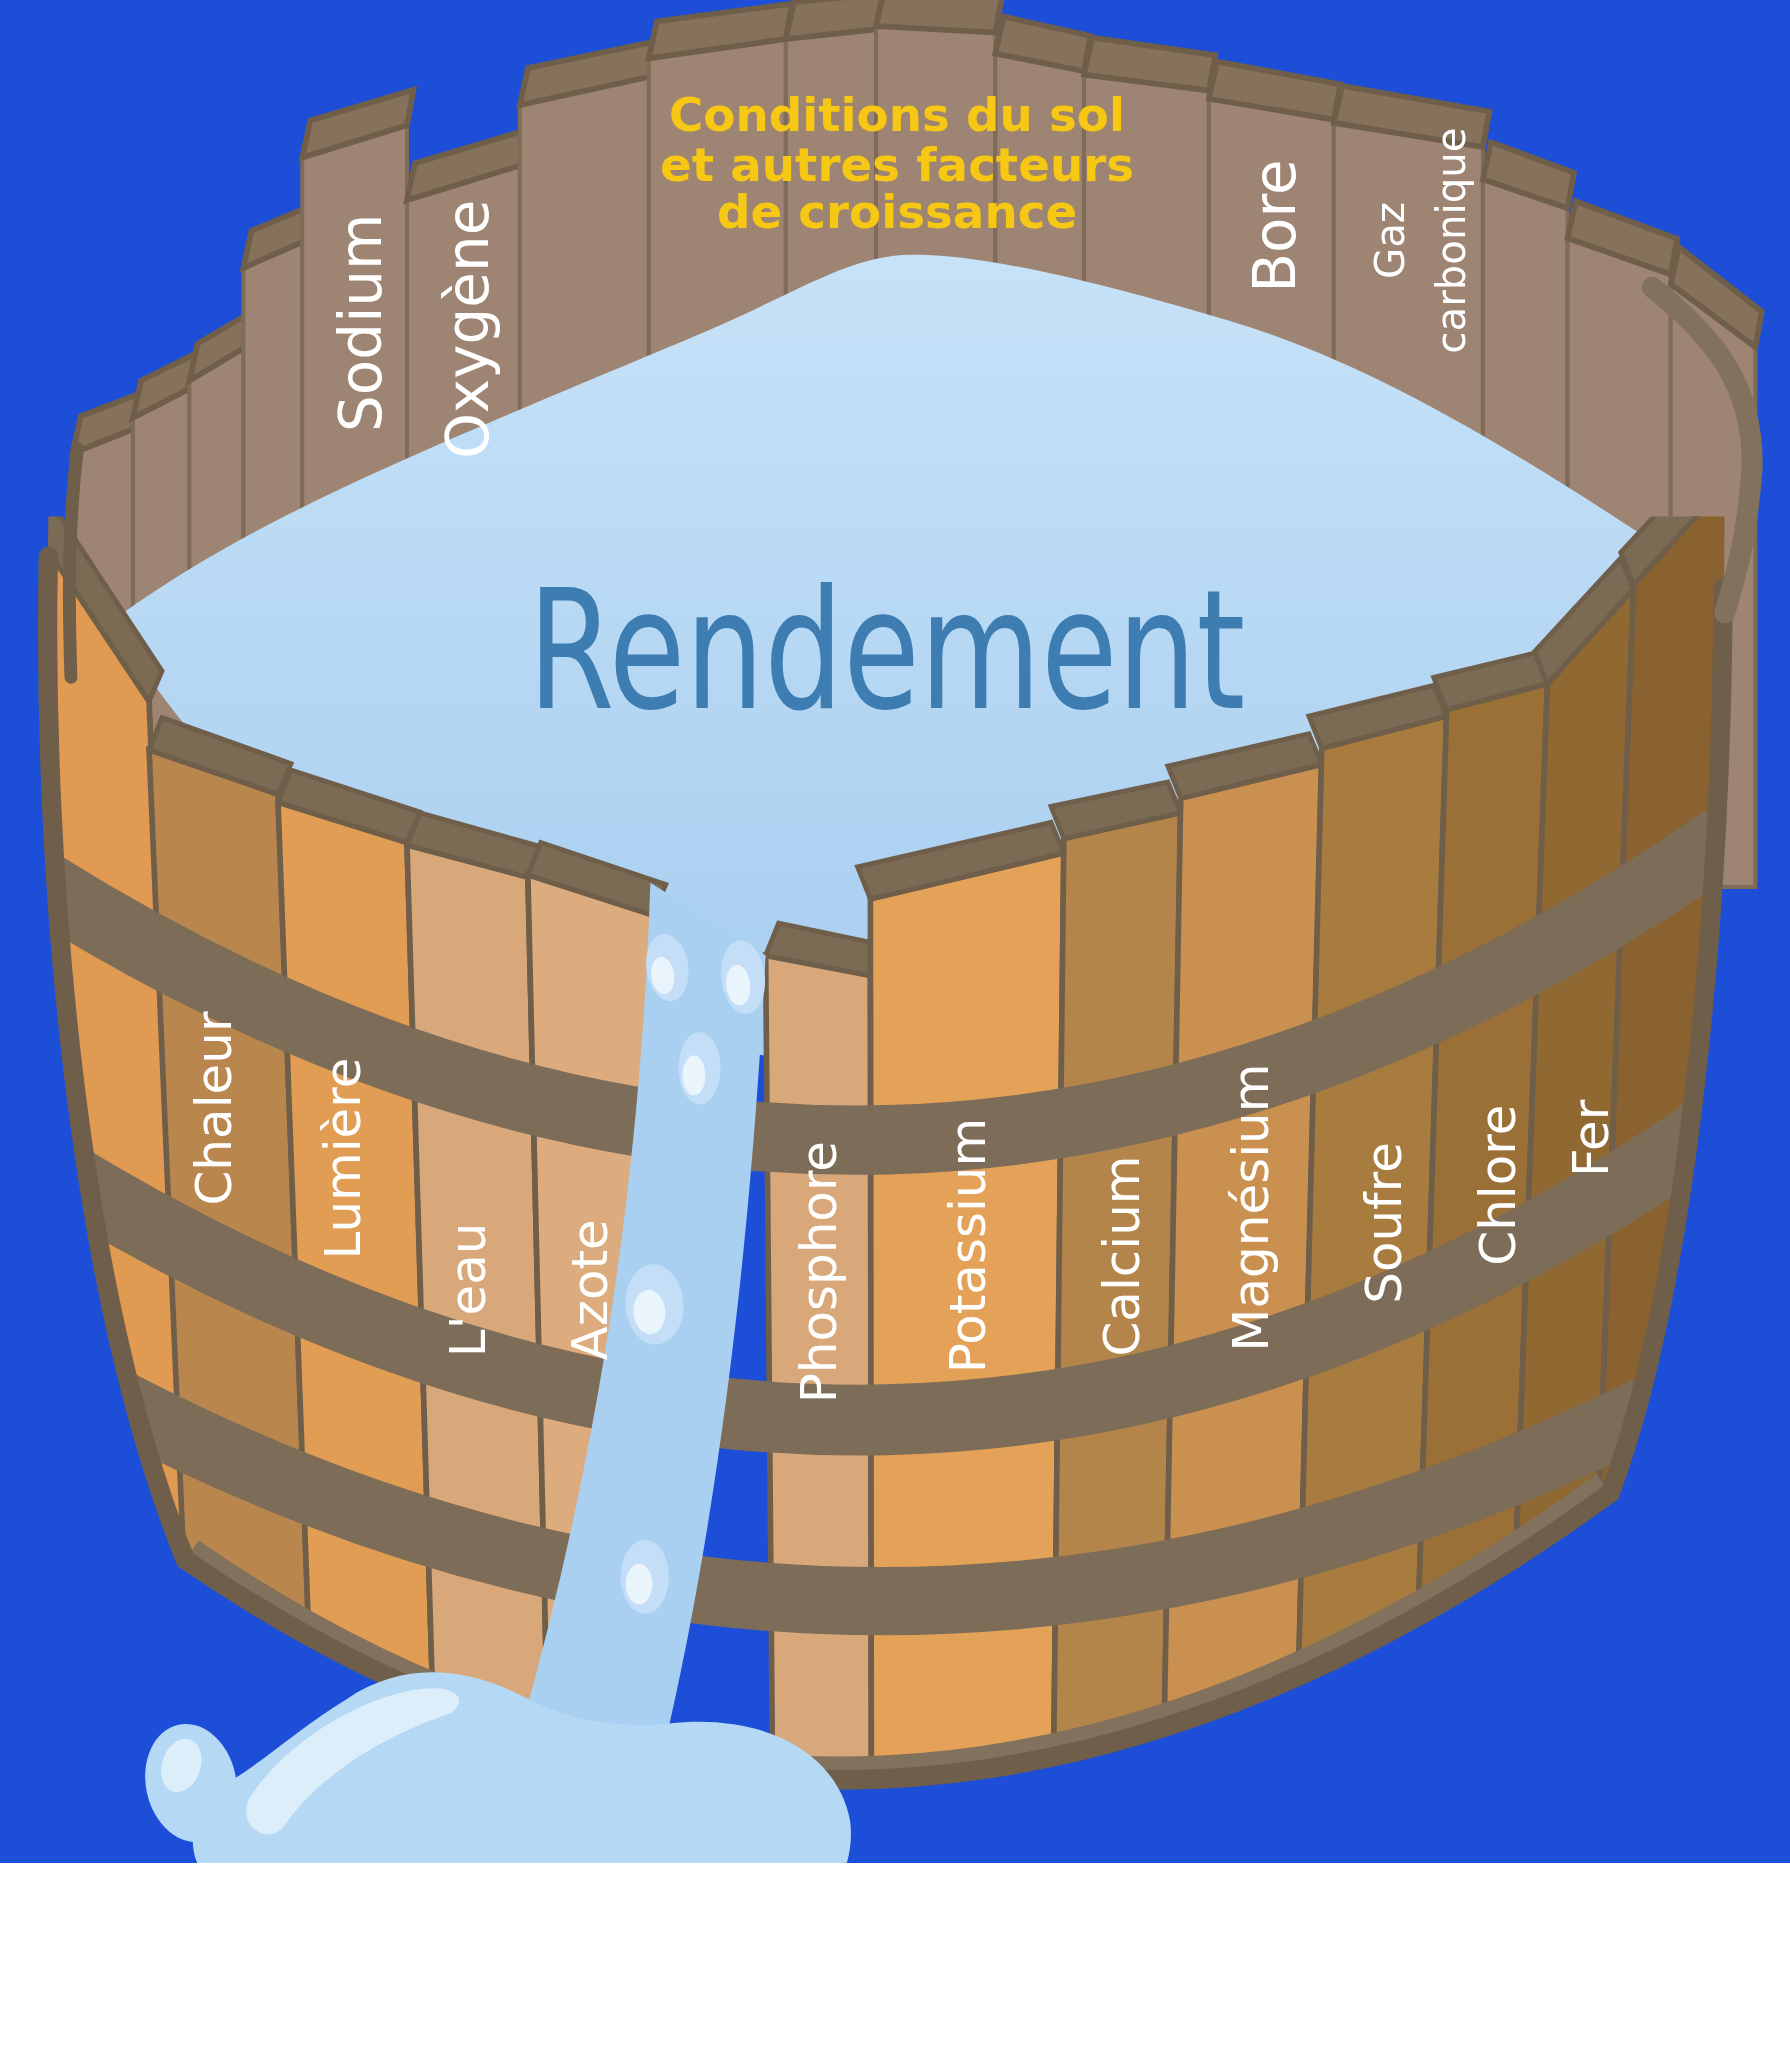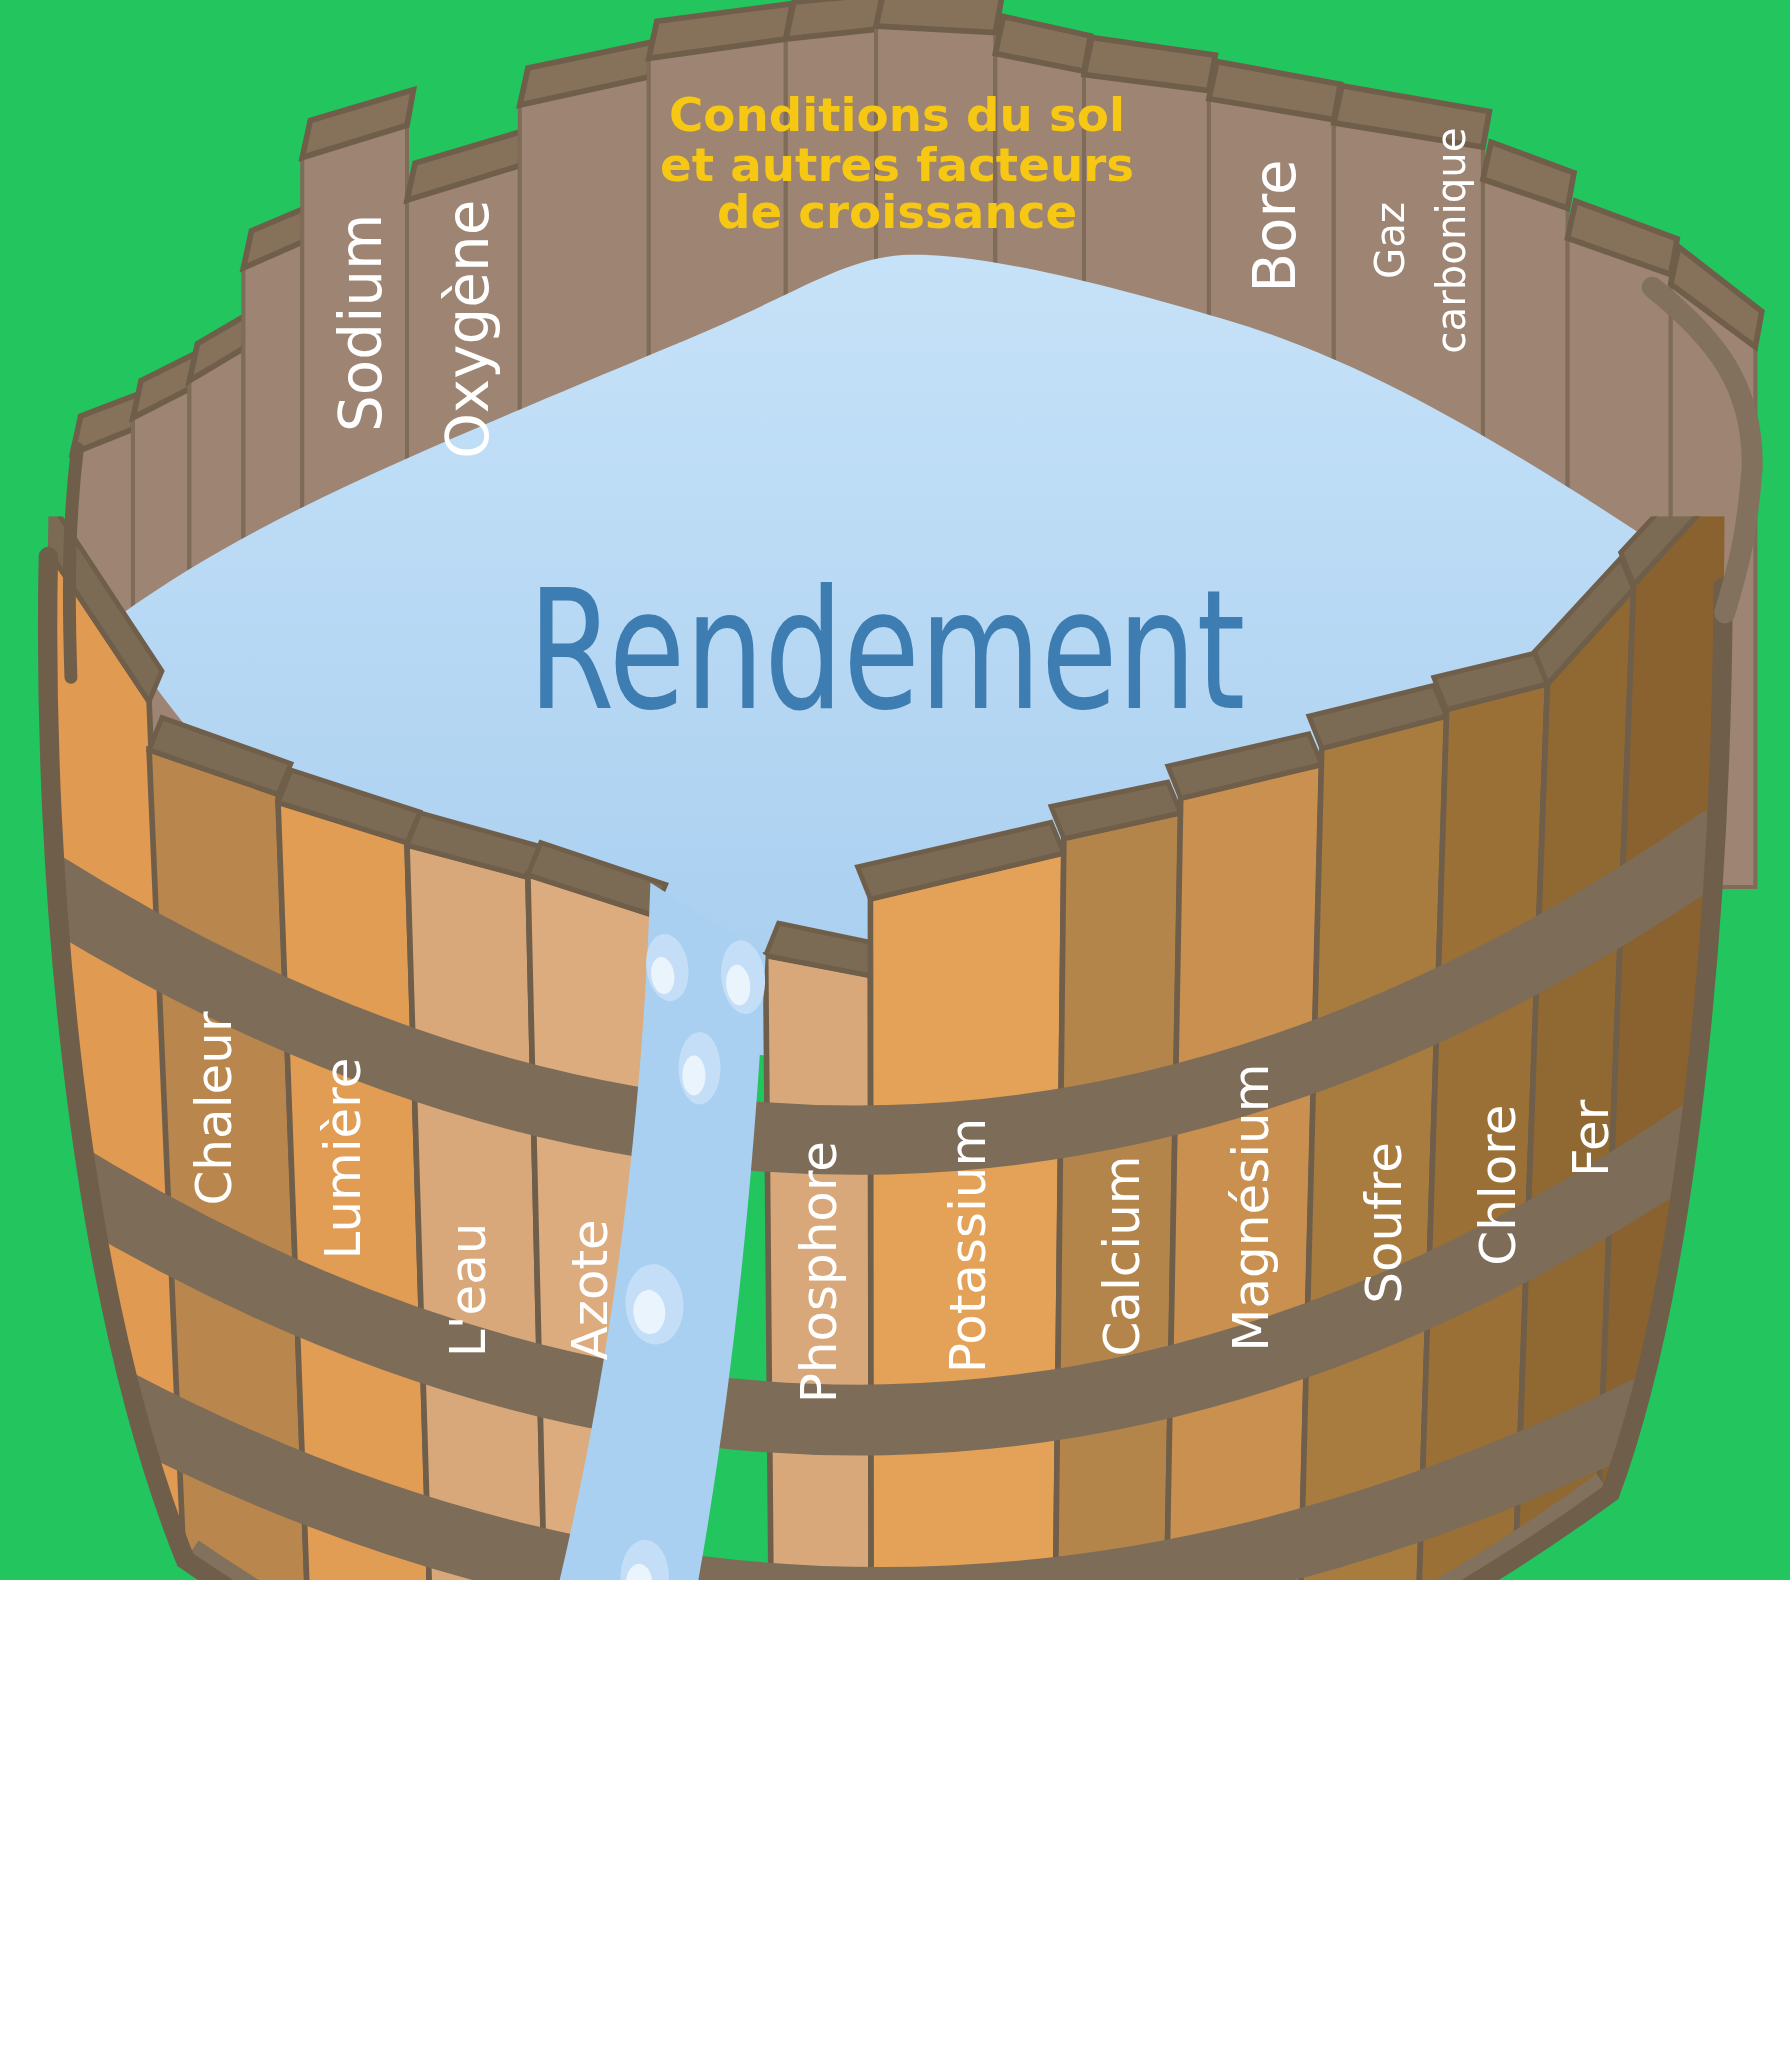--- a/index.html
+++ b/index.html
@@ -1,16 +1,16 @@
 <!DOCTYPE html>
 <html style="font-size:13px"><head>
 <meta charset="utf-8">
 <style>
   html,body{margin:0;padding:0;background:#ffffff;}
-  .stage{width:1790px;height:1580px;position:relative;background:#22c55e;}
+  .stage{width:1790px;height:1863px;position:relative;background:#1d4ed8;}
   svg{display:block;}
   text{font-family:"DejaVu Sans","Liberation Sans",sans-serif;}
   .lbl-front{font-size:62px;}
   .lbl-back{font-size:72px;}
   .lbl-back-sm{font-size:50px;}
   .title-line{font-size:58px;font-weight:600;}
   .water-word{font-size:205px;}
 </style>
 </head>
 <body>

